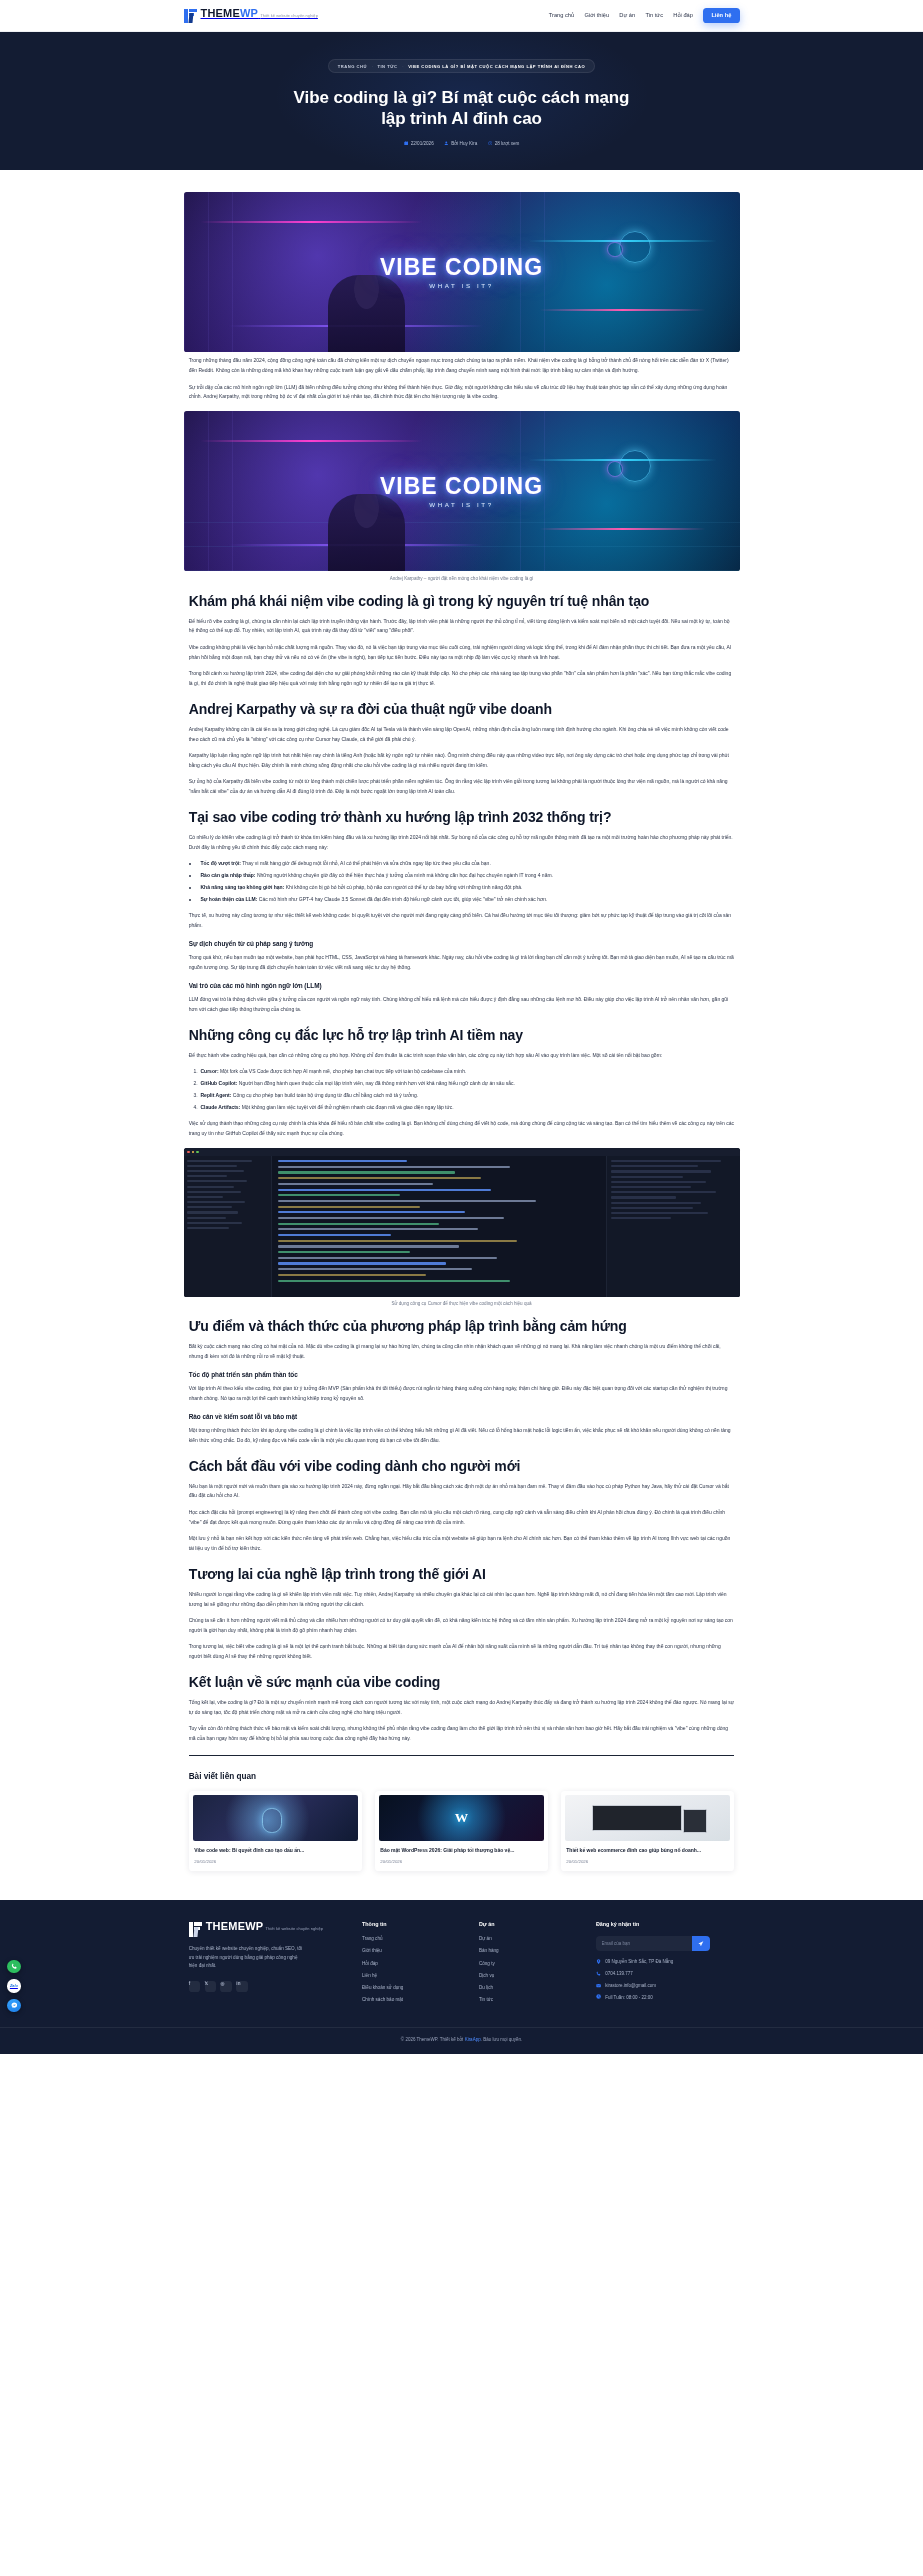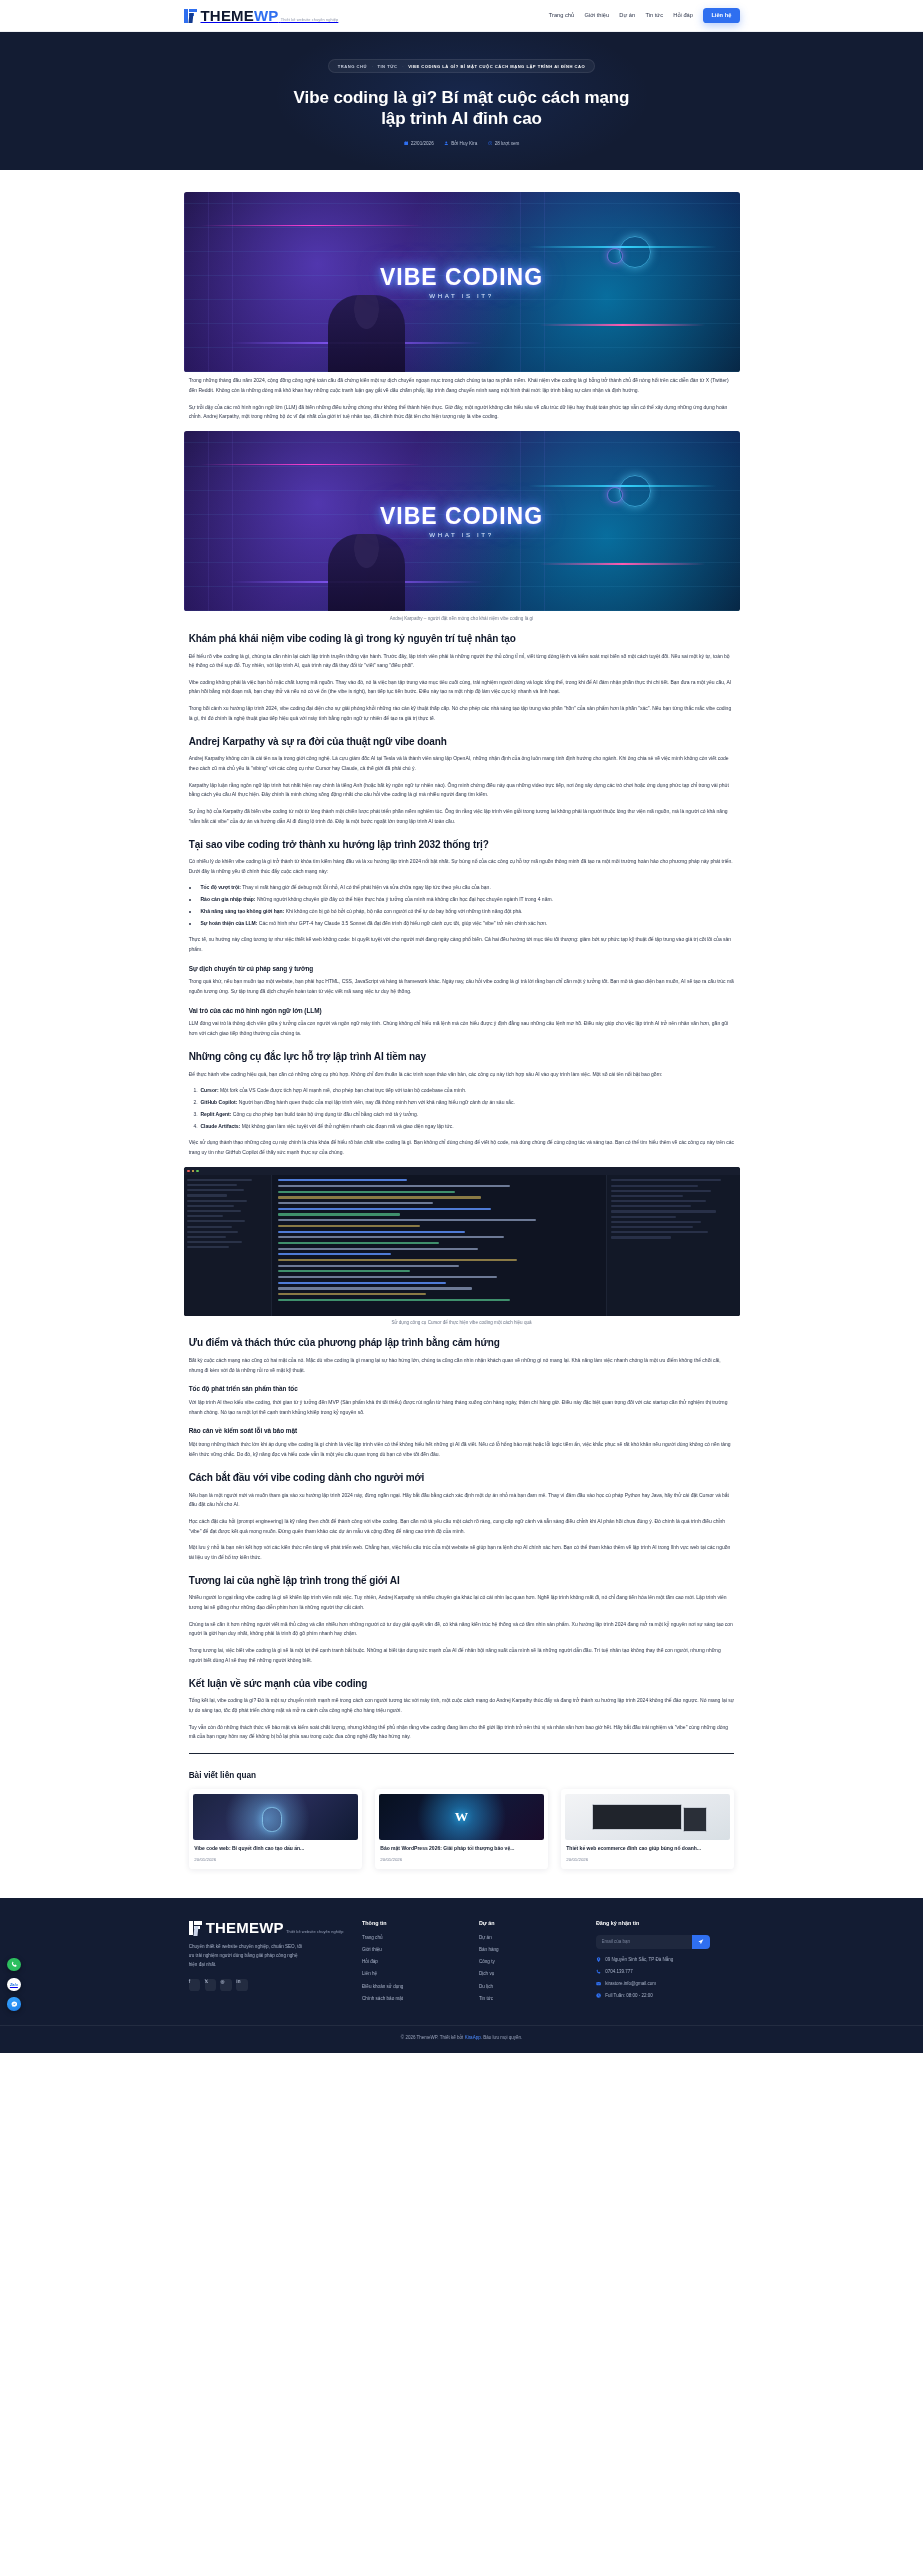--- a/index.html
+++ b/index.html
@@ -11,21 +11,21 @@
   .site-header{height:32px;background:#fff;display:flex;align-items:center;justify-content:center;position:relative;border-bottom:0.5px solid #eef0f4;}
   .header-inner{width:556px;display:flex;align-items:center;justify-content:space-between;}
   .brand{display:flex;align-items:flex-start;gap:3.6px;}
   .brand-mark{width:13.4px;height:14.4px;position:relative;flex:0 0 auto;margin-top:1px}
   .brand-mark i{position:absolute;display:block;background:#1f5fe0}
   .brand-mark i.a{left:0;top:0;width:4.6px;height:14.4px;background:#2f6ff0}
   .brand-mark i.b{left:5.2px;top:0;width:8.2px;height:3.6px;background:#2f6ff0}
   .brand-mark i.c{left:5.2px;top:4.6px;width:5.7px;height:3.1px;background:#2f6ff0}
   .brand-mark i.d{left:5.7px;top:4.6px;width:3.6px;height:9.8px;background:#123a8e;transform:skewX(-6deg)}
   .brand-text{line-height:1}
-  .brand-name{font-size:15px;font-weight:800;letter-spacing:0.2px;color:#10182f}
+  .brand-name{font-size:11px;font-weight:800;letter-spacing:0.2px;color:#10182f}
   .brand-name .wp{color:#2f6ff0}
   .brand-tag{font-size:3.9px;color:#8b93a7;letter-spacing:0.1px;margin-top:1.5px}
   .main-nav{display:flex;align-items:center;gap:10.3px}
   .nav-link{font-size:5.7px;color:#2b3348;text-decoration:none;white-space:nowrap;font-weight:500}
   .nav-cta{background:#2f6ff0;color:#fff;font-size:5.7px;font-weight:600;padding:4.6px 8.2px;border-radius:3.6px;border:none;box-shadow:0 3.1px 8.2px rgba(47,111,240,.35);cursor:pointer;white-space:nowrap;font-family:inherit}
 
   
   .hero{background:#131c33;padding:27px 0 24px;text-align:center;position:relative;overflow:hidden}
   .hero:before{content:"";position:absolute;left:50%;top:-20.6px;width:392px;height:170px;transform:translateX(-50%);
     background:radial-gradient(ellipse at center,rgba(47,111,240,.13),rgba(19,28,51,0) 68%);}
@@ -40,28 +40,28 @@
   .mi-ico{width:4.6px;height:4.6px;display:inline-block;flex:0 0 auto}
 
   
   .article{width:556px;margin:0 auto;padding:13.4px 0 5.2px}
   .figure{margin:9.3px 0 4.1px;}
   .figure img,.figure .ph{display:block;width:100%;border-radius:2.6px}
   .figcap{text-align:center;font-size:4.6px;color:#6d7688;margin-top:4.1px}
   .art-body{padding:0 5.2px}
   .art-body p{font-size:5px;line-height:1.95;color:#2c3448;margin:0 0 6.7px;text-align:left}
   .art-body p b,.art-body li b{font-weight:700;color:#111a2e}
-  .art-body h2{font-size:10px;font-weight:800;color:#0f1729;margin:11.3px 0 6.7px;letter-spacing:-0.1px;line-height:1.3}
+  .art-body h2{font-size:14px;font-weight:800;color:#0f1729;margin:11.3px 0 6.7px;letter-spacing:-0.1px;line-height:1.3}
   .art-body h3{font-size:6.4px;font-weight:800;color:#0f1729;margin:9.8px 0 5.7px;letter-spacing:-0.03px}
   .art-body ul,.art-body ol{margin:0 0 6.7px 10.3px}
   .art-body li{font-size:5px;line-height:1.95;color:#2c3448;margin-bottom:2.1px;padding-left:1.5px}
   .hr-rule{border:0;border-top:1px solid #1b2435;margin:11.3px 0 0}
 
   
-  .ph{position:relative;height:180px;background:
+  .ph{position:relative;height:160px;background:
       radial-gradient(circle at 24% 40%,rgba(122,86,255,.55),rgba(0,0,0,0) 46%),
       radial-gradient(circle at 76% 58%,rgba(0,208,255,.45),rgba(0,0,0,0) 48%),
       linear-gradient(145deg,#150d33 0%,#241357 42%,#0d1d4d 72%,#08102c 100%);
       overflow:hidden}
   .ph .grid{position:absolute;inset:0;background-image:
       repeating-linear-gradient(90deg,rgba(140,120,255,.10) 0 0.5px,transparent 0.5px 24px),
       repeating-linear-gradient(0deg,rgba(90,200,255,.08) 0 0.5px,transparent 0.5px 24px);}
   .ph .neon{position:absolute;left:50%;top:50%;transform:translate(-50%,-50%);text-align:center;width:100%}
   .ph .neon .t1{font-size:23px;font-weight:800;letter-spacing:1px;color:#fff;
      text-shadow:0 0 4.1px #7b61ff,0 0 11.3px #36c9ff,0 0 23px #7b61ff}

